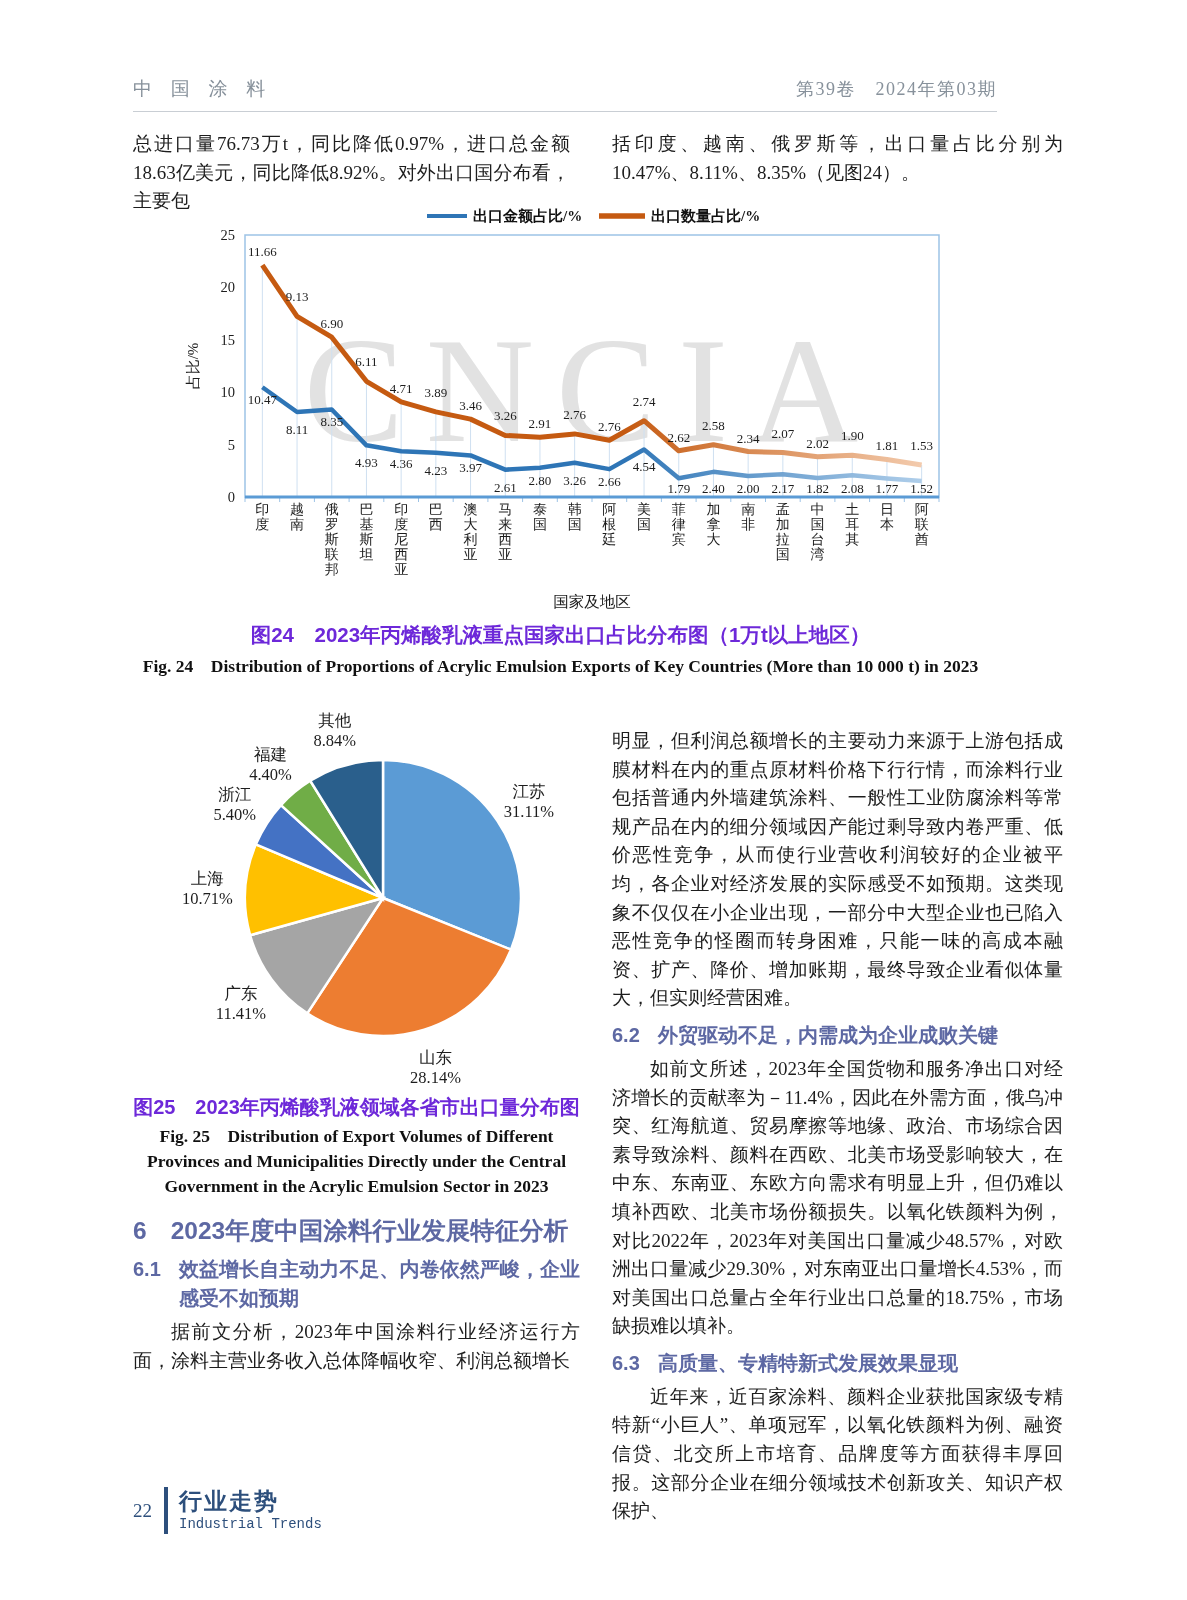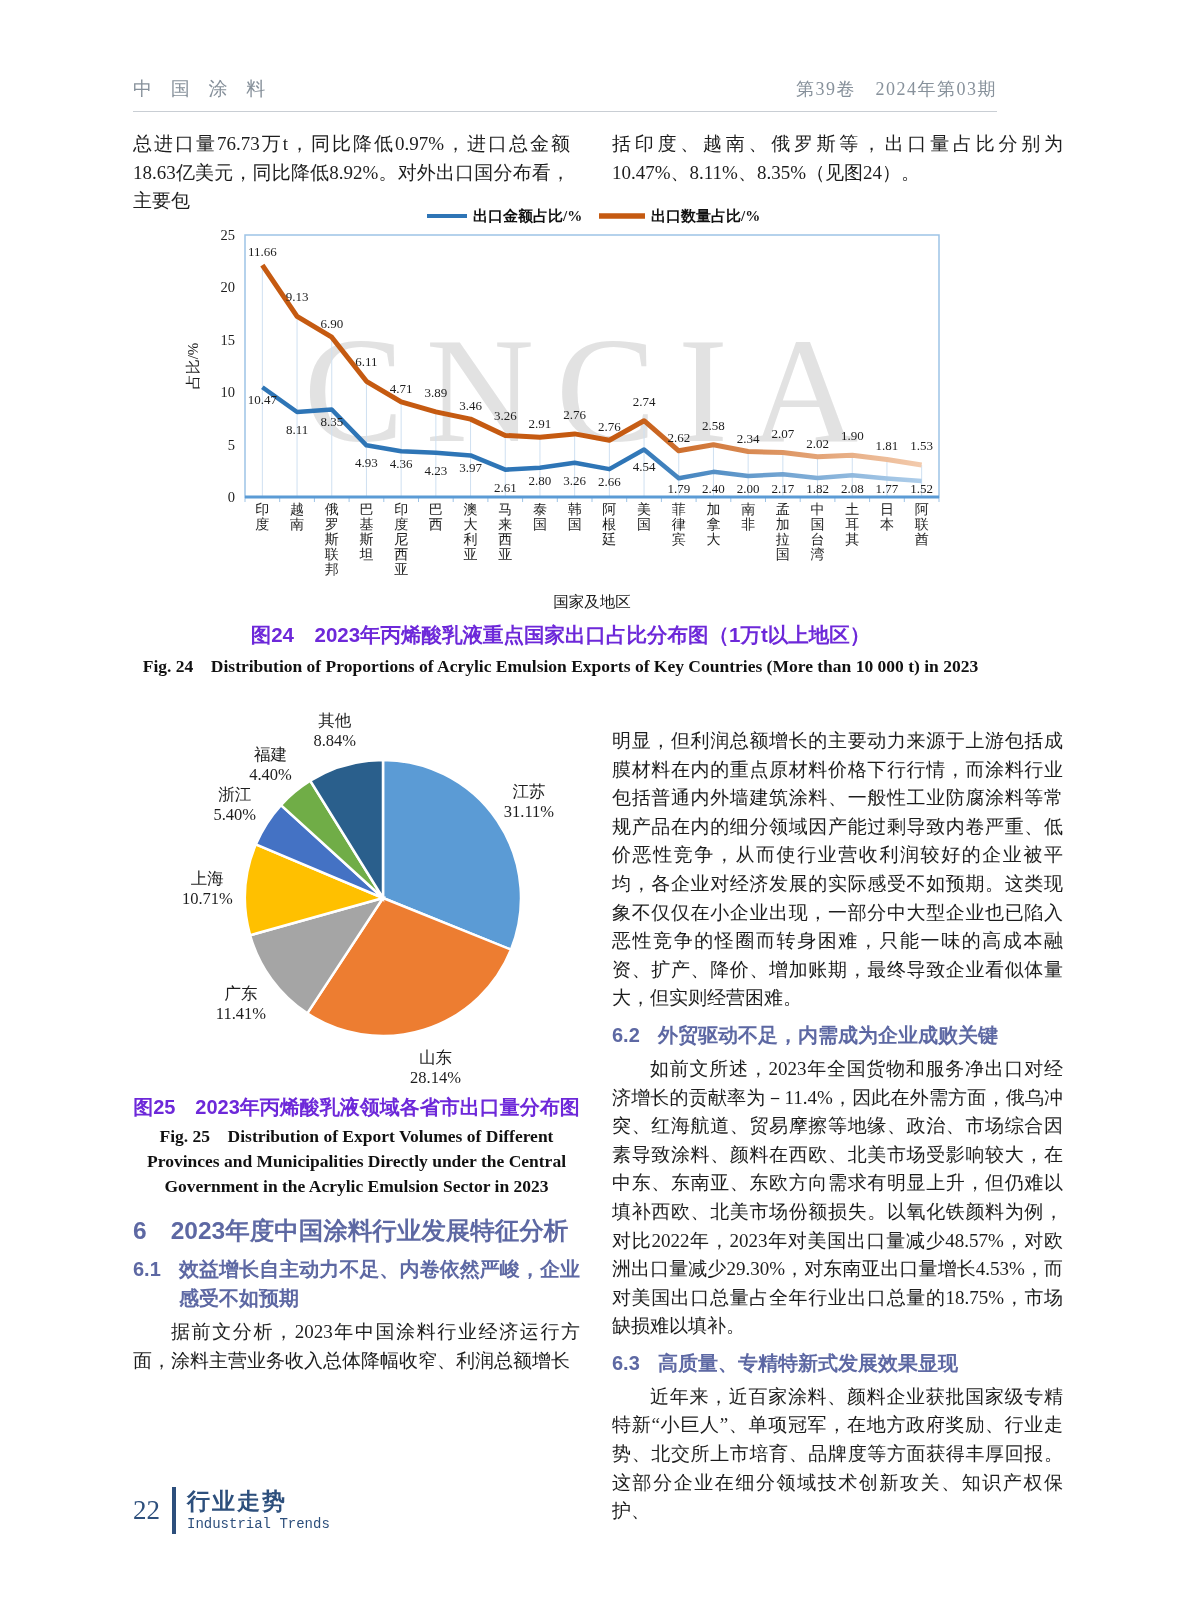--- a/index.html
+++ b/index.html
@@ -38,21 +38,21 @@
   .h-sec .h-num{margin-right:24px;}
   .h-sub{display:flex;margin:8px 0 5px;color:#5d68a3;
          font-family:"Liberation Sans","DejaVu Sans",sans-serif;font-weight:bold;
          font-size:20px;line-height:29px;text-align:justify;}
   .h-sub .h-num{flex:0 0 46px;}
   .h-sub .h-title{flex:1;}
   
   svg text{font-family:"Liberation Serif","DejaVu Serif",serif;}
   
   .page-footer{position:absolute;left:133px;top:1487px;display:flex;align-items:center;color:#2d4f7c;}
-  .pg-num{font-size:27px;margin-right:12px;text-align:center;}
+  .pg-num{font-size:19px;margin-right:12px;text-align:center;}
   .f-bar{width:4px;height:47px;background:#2d4f7c;margin-right:11px;}
   .f-zh{font-size:23px;font-weight:bold;letter-spacing:2px;
         font-family:"Liberation Sans","DejaVu Sans",sans-serif;line-height:24px;}
   .f-en{font-size:14px;font-family:Liberation Mono, monospace;margin-top:3px;}
 </style>
 </head>
 <body>
 
 <div class="page">
 
@@ -245,21 +245,21 @@
     <p class="body-p">明显，但利润总额增长的主要动力来源于上游包括成膜材料在内的重点原材料价格下行行情，而涂料行业包括普通内外墙建筑涂料、一般性工业防腐涂料等常规产品在内的细分领域因产能过剩导致内卷严重、低价恶性竞争，从而使行业营收利润较好的企业被平均，各企业对经济发展的实际感受不如预期。这类现象不仅仅在小企业出现，一部分中大型企业也已陷入恶性竞争的怪圈而转身困难，只能一味的高成本融资、扩产、降价、增加账期，最终导致企业看似体量大，但实则经营困难。</p>
     <div class="h-sub">
       <span class="h-num">6.2</span>
       <span class="h-title">外贸驱动不足，内需成为企业成败关键</span>
     </div>
     <p class="body-p indent">如前文所述，2023年全国货物和服务净出口对经济增长的贡献率为－11.4%，因此在外需方面，俄乌冲突、红海航道、贸易摩擦等地缘、政治、市场综合因素导致涂料、颜料在西欧、北美市场受影响较大，在中东、东南亚、东欧方向需求有明显上升，但仍难以填补西欧、北美市场份额损失。以氧化铁颜料为例，对比2022年，2023年对美国出口量减少48.57%，对欧洲出口量减少29.30%，对东南亚出口量增长4.53%，而对美国出口总量占全年行业出口总量的18.75%，市场缺损难以填补。</p>
     <div class="h-sub">
       <span class="h-num">6.3</span>
       <span class="h-title">高质量、专精特新式发展效果显现</span>
     </div>
-    <p class="body-p indent">近年来，近百家涂料、颜料企业获批国家级专精特新“小巨人”、单项冠军，在地方政府奖励、行业走势、北交所上市培育、品牌度等方面获得丰厚回报。这部分企业在细分领域技术创新攻关、知识产权保护、</p>
+    <p class="body-p indent">近年来，近百家涂料、颜料企业获批国家级专精特新“小巨人”、单项冠军，以氧化铁颜料为例、融资信贷、北交所上市培育、品牌度等方面获得丰厚回报。这部分企业在细分领域技术创新攻关、知识产权保护、</p>
   </div>
 
   <div class="page-footer">
     <span class="pg-num">22</span>
     <span class="f-bar"></span>
     <span>
       <div class="f-zh">行业走势</div>
       <div class="f-en">Industrial Trends</div>
     </span>
   </div>

